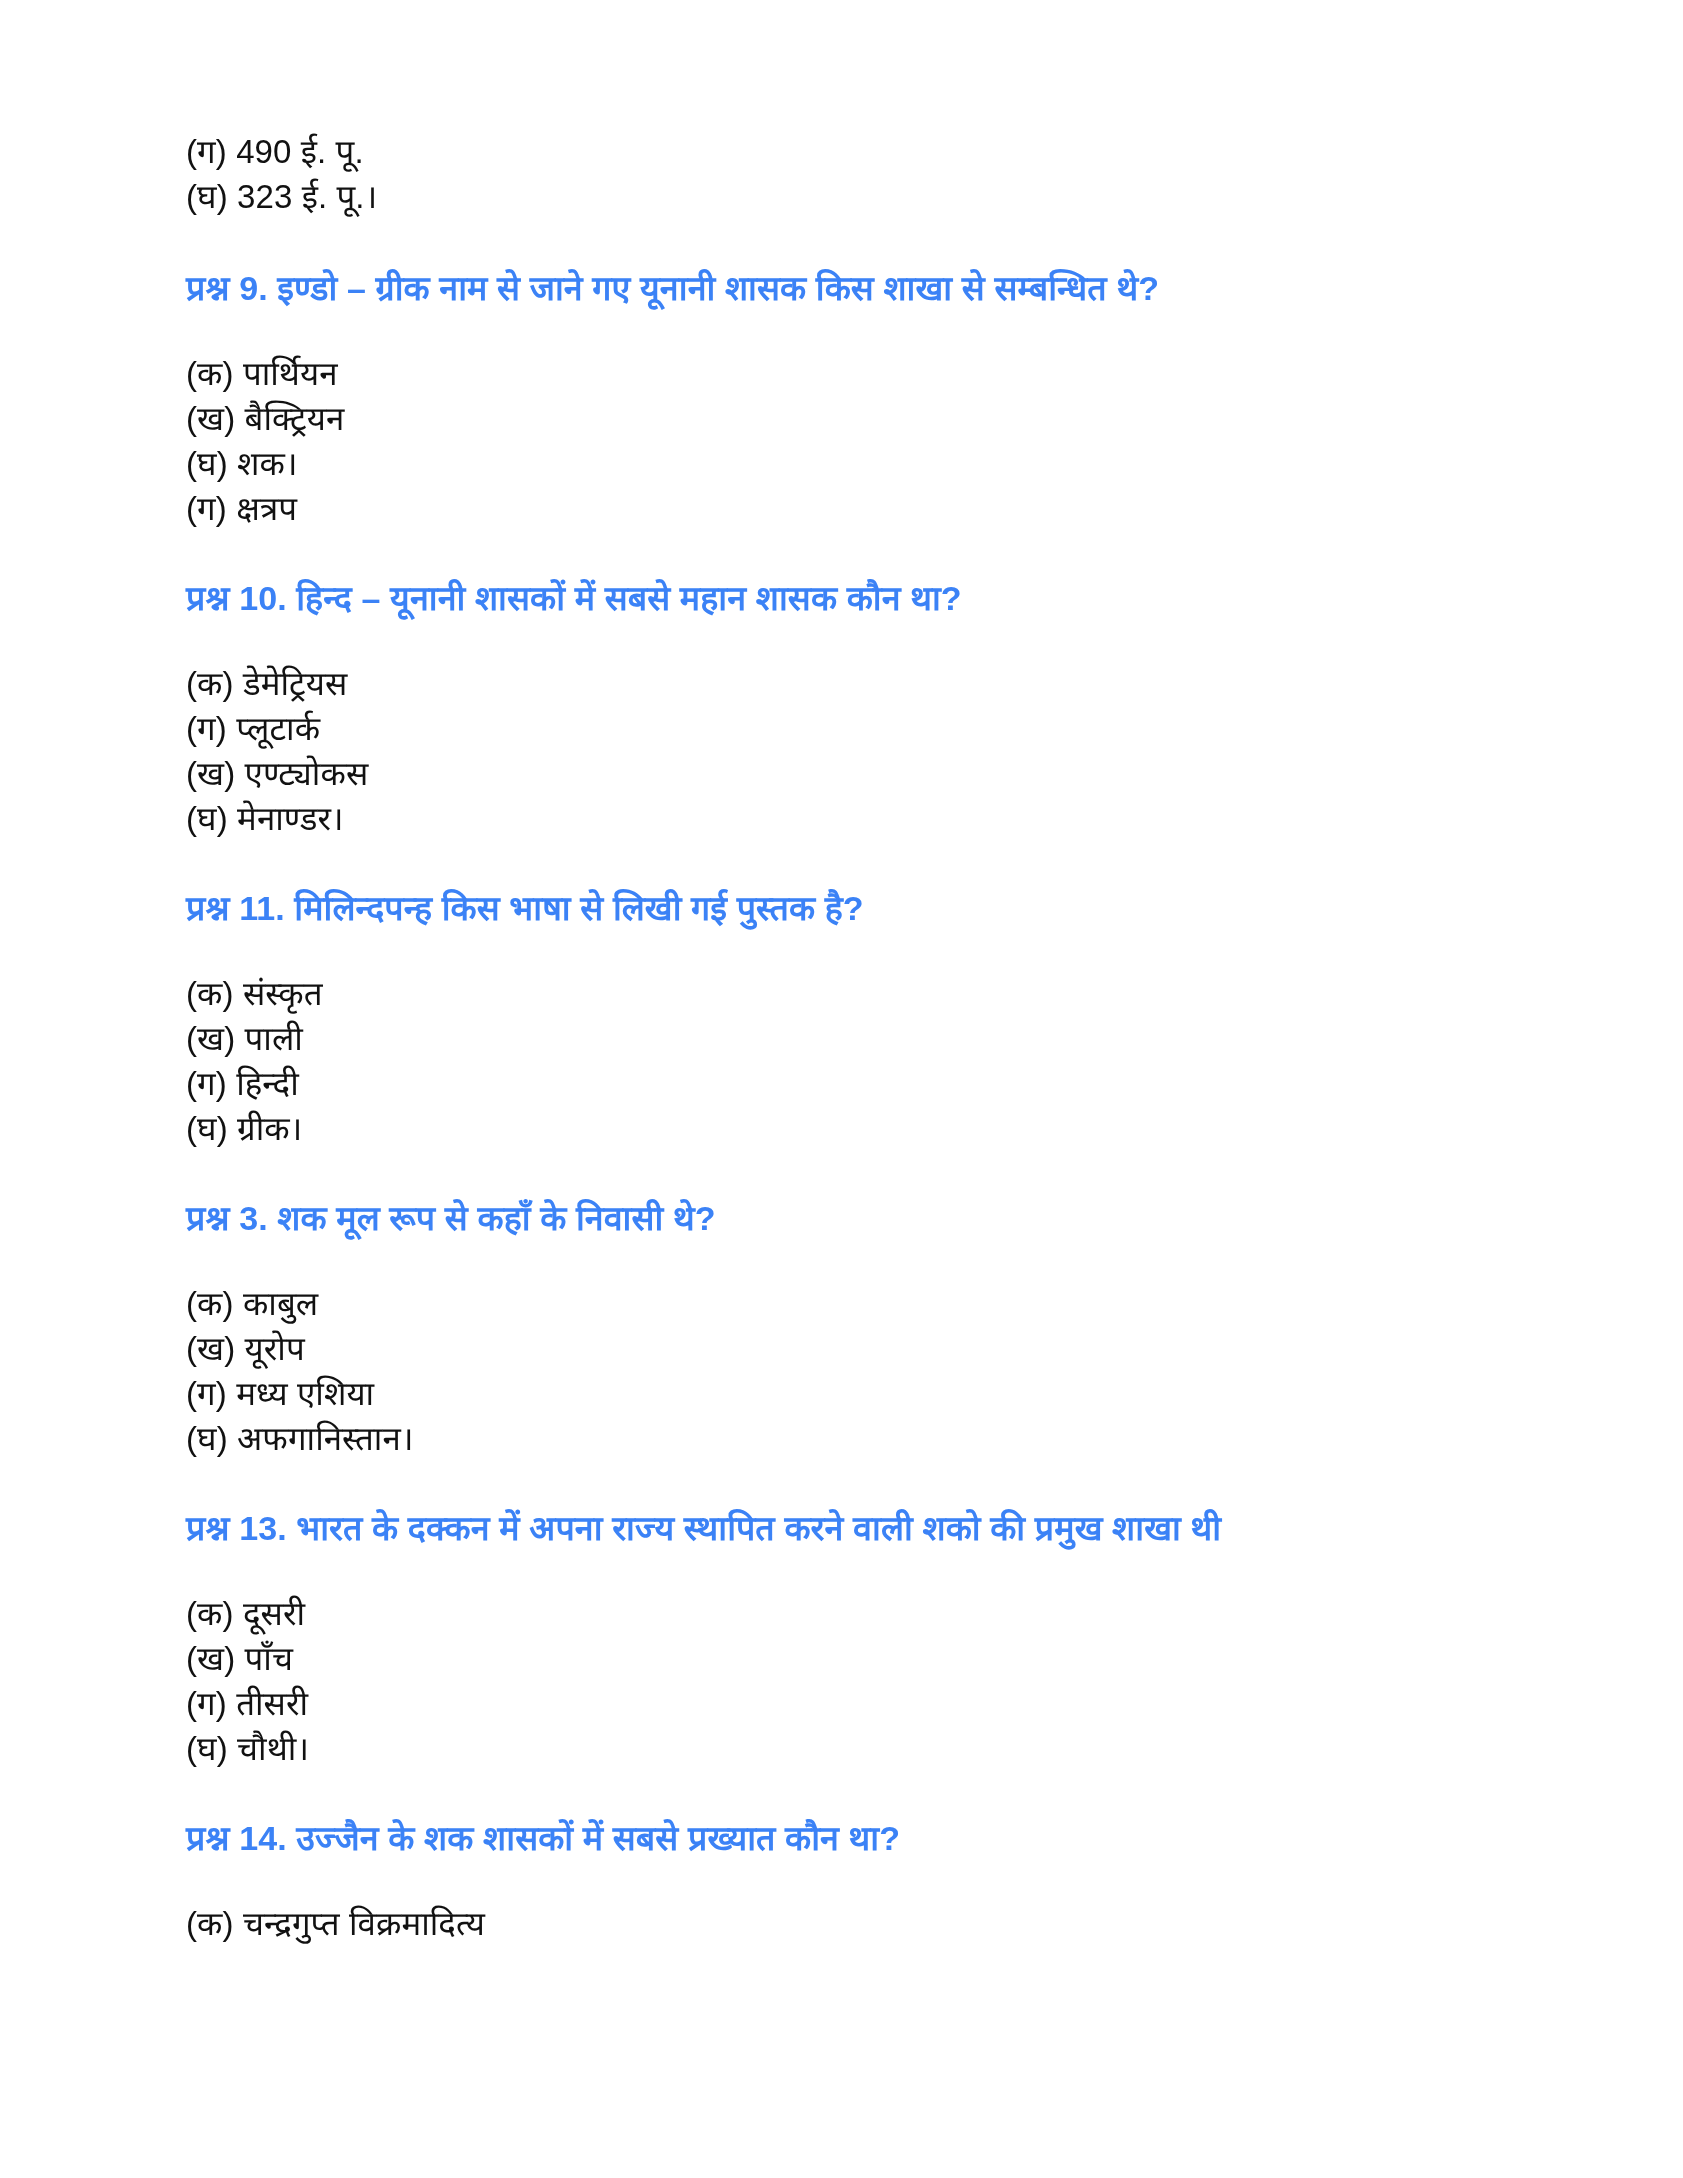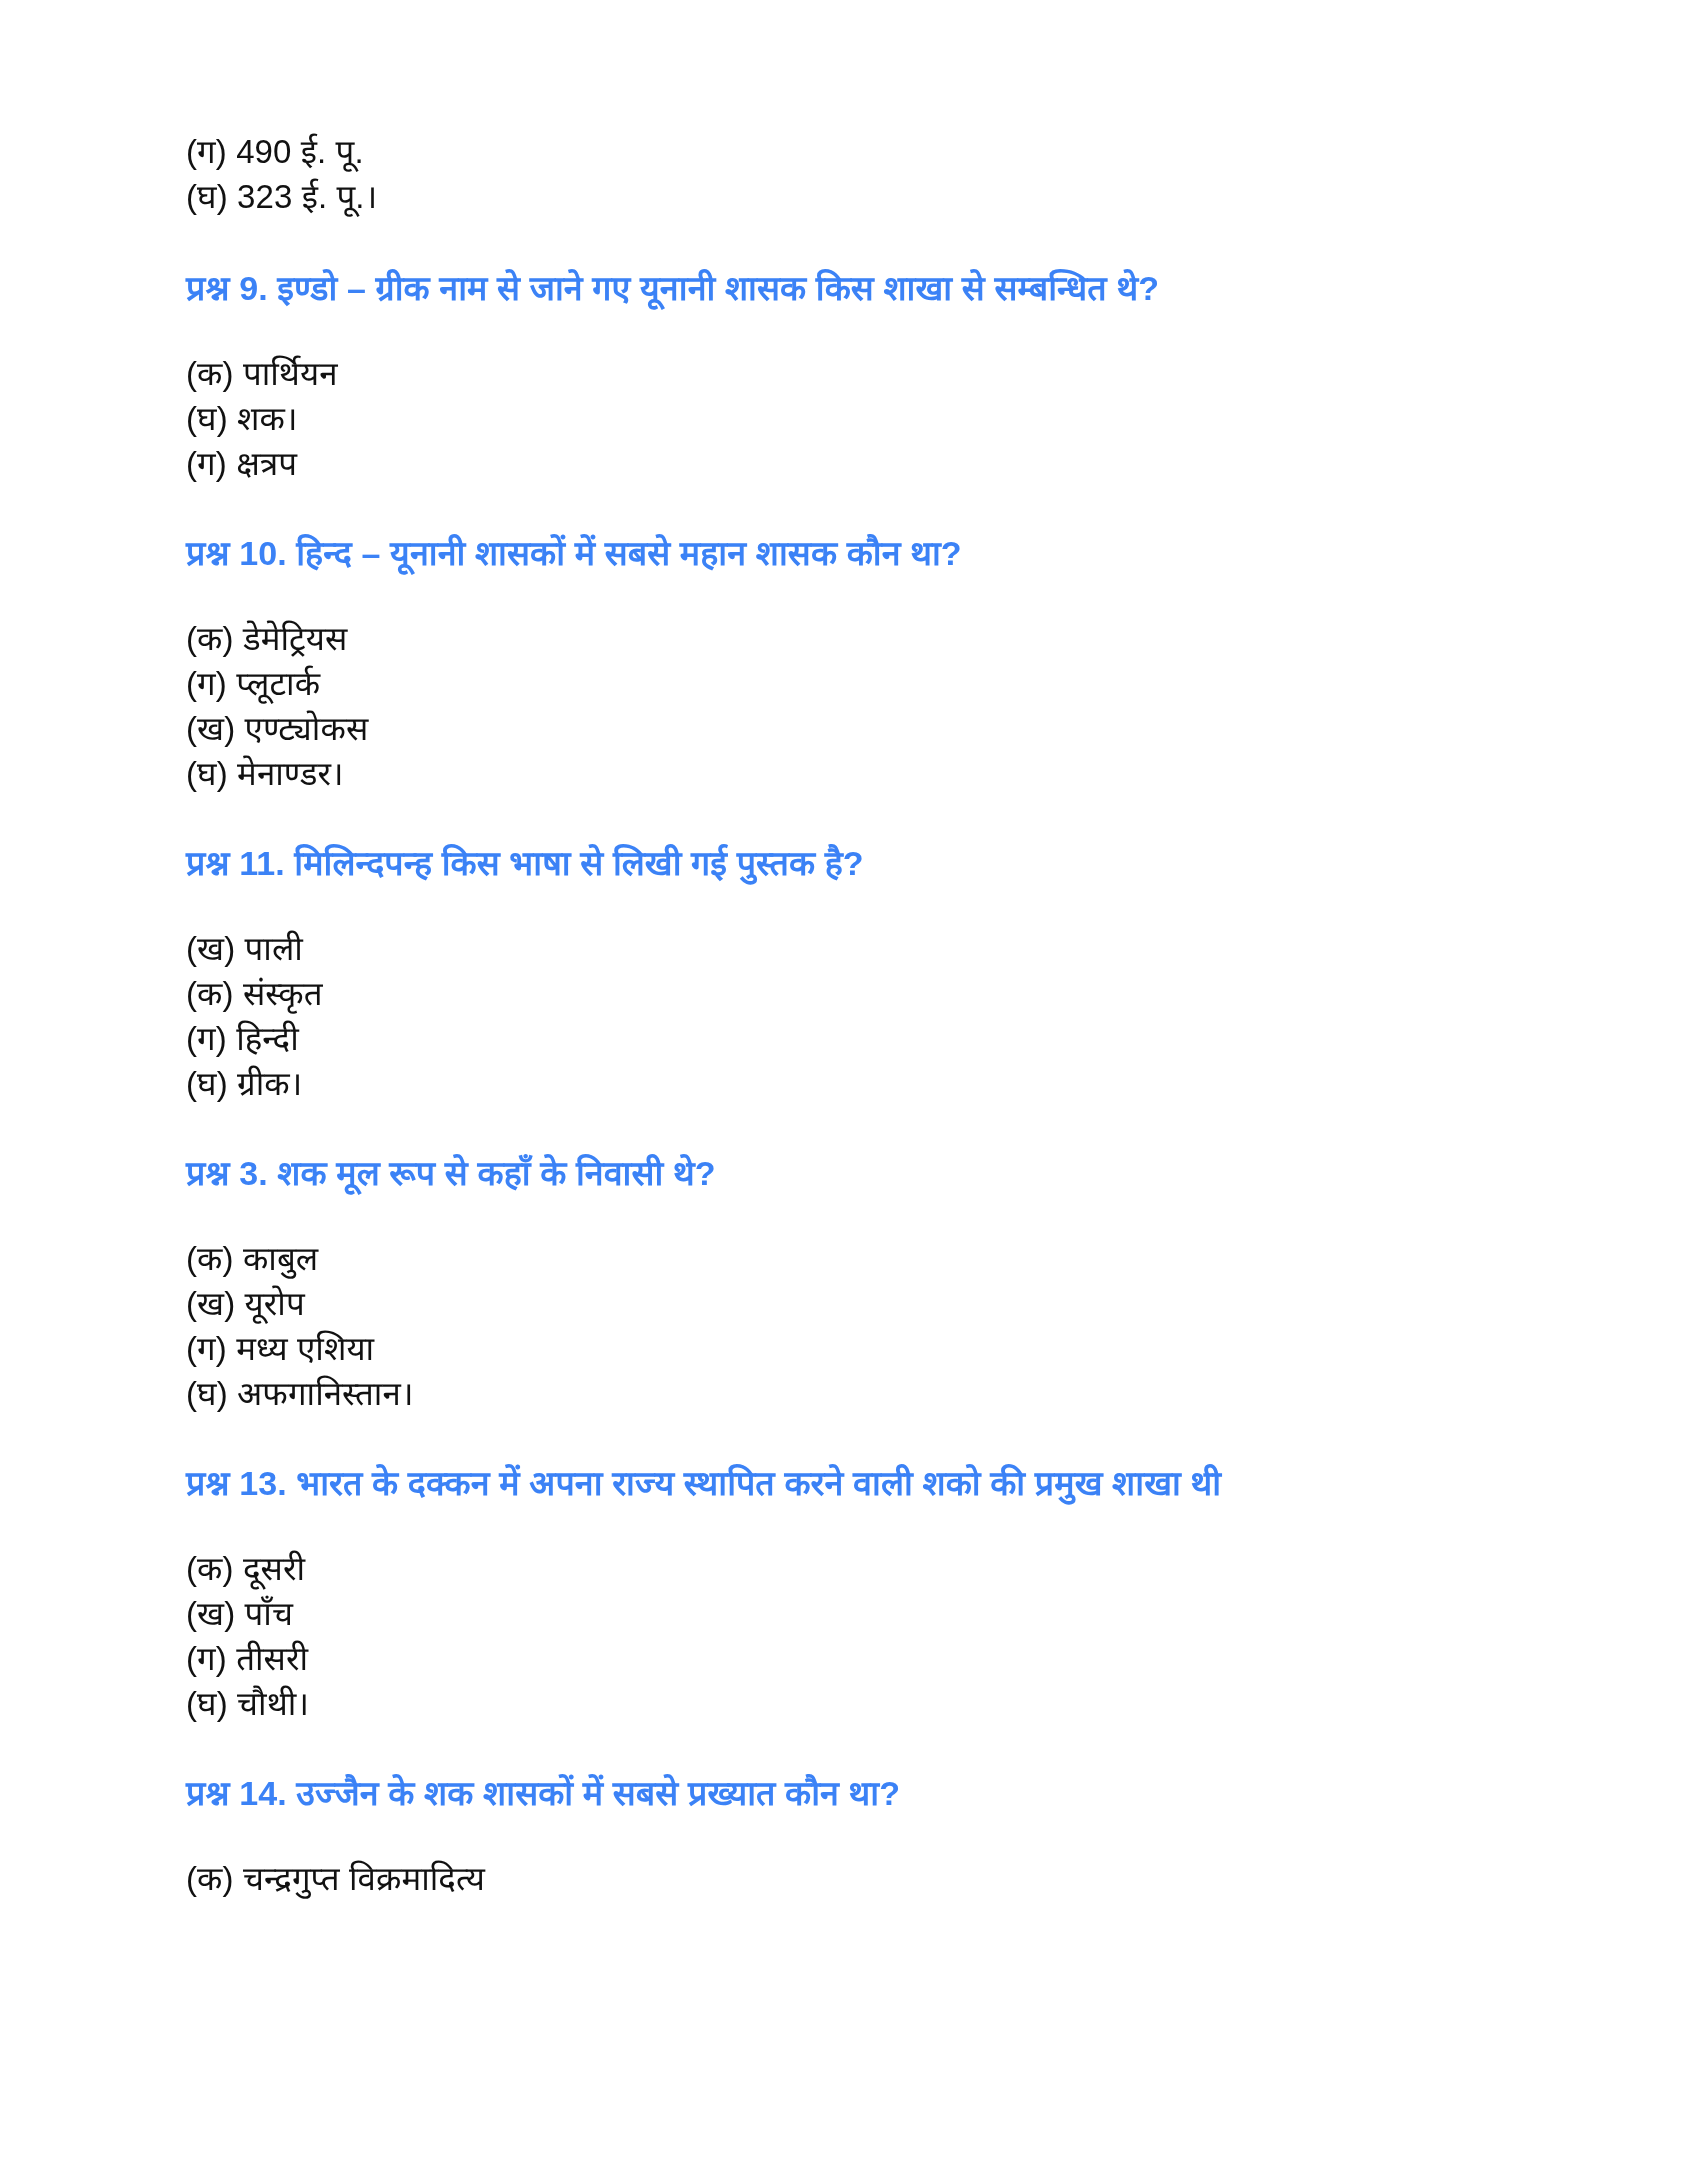--- a/index.html
+++ b/index.html
@@ -85,20 +85,24 @@
 
     <div class="q-block">
       <div class="question">प्रश्न 9. इण्डो – ग्रीक नाम से जाने गए यूनानी शासक किस शाखा से सम्बन्धित थे?</div>
       <div class="gap-o"></div>
       <div class="options-block">
         <div class="option-line">
           <span class="opt-label">(क) </span>
           <span class="opt-text">पार्थियन</span>
         </div>
         <div class="option-line">
+          <span class="opt-label">(ख) </span>
+          <span class="opt-text">बैक्ट्रियन</span>
+        </div>
+        <div class="option-line">
           <span class="opt-label">(घ) </span>
           <span class="opt-text">शक।</span>
         </div>
         <div class="option-line">
           <span class="opt-label">(ग) </span>
           <span class="opt-text">क्षत्रप</span>
         </div>
       </div>
     </div>
 
@@ -127,26 +131,26 @@
       </div>
     </div>
 
     <div class="gap-tail"></div>
 
     <div class="q-block">
       <div class="question">प्रश्न 11. मिलिन्दपन्ह किस भाषा से लिखी गई पुस्तक है?</div>
       <div class="gap-o"></div>
       <div class="options-block">
         <div class="option-line">
+          <span class="opt-label">(क) </span>
+          <span class="opt-text">संस्कृत</span>
+        </div>
+        <div class="option-line">
           <span class="opt-label">(ख) </span>
           <span class="opt-text">पाली</span>
-        </div>
-        <div class="option-line">
-          <span class="opt-label">(क) </span>
-          <span class="opt-text">संस्कृत</span>
         </div>
         <div class="option-line">
           <span class="opt-label">(ग) </span>
           <span class="opt-text">हिन्दी</span>
         </div>
         <div class="option-line">
           <span class="opt-label">(घ) </span>
           <span class="opt-text">ग्रीक।</span>
         </div>
       </div>

